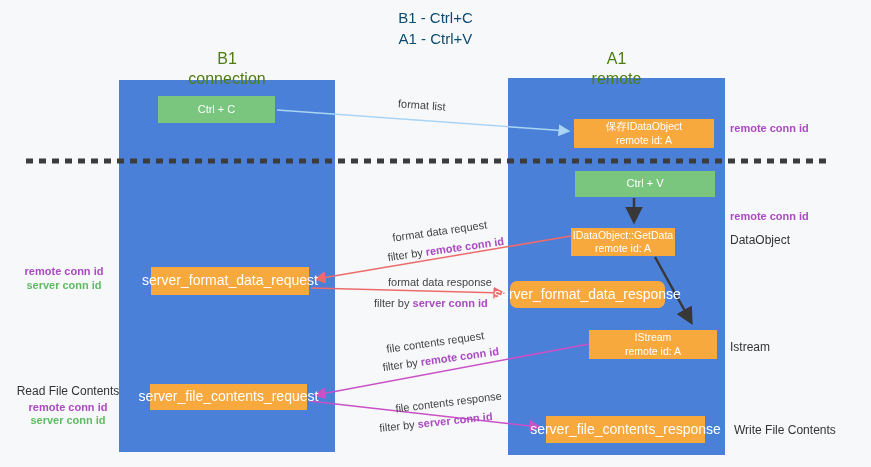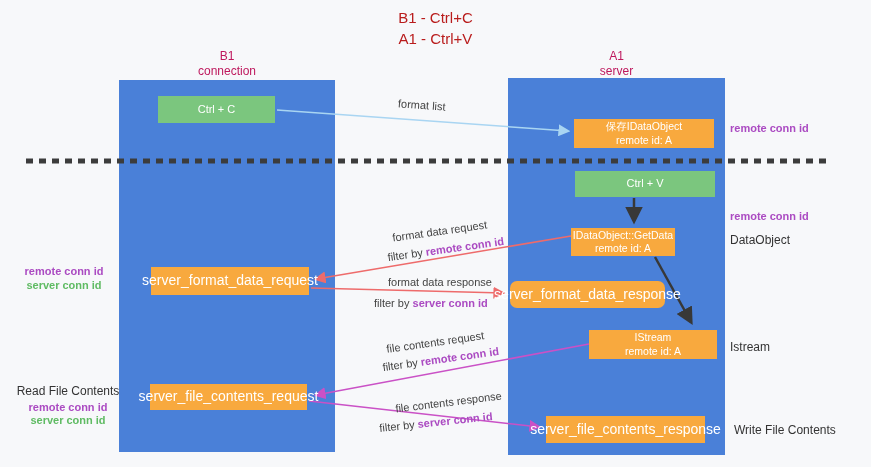--- a/index.html
+++ b/index.html
@@ -1,21 +1,21 @@
 <!DOCTYPE html>
 <html><head>
 <meta charset="utf-8">
 <style>
   html,body{margin:0;padding:0;}
   body{font-family:"Liberation Sans",sans-serif;background:#f7f8fa;}
   #canvas{position:relative;width:871px;height:467px;background:#f7f8fa;overflow:hidden;}
   .abs{position:absolute;}
-  .title{left:0;top:7px;width:871px;text-align:center;font-size:15px;color:#b91c1c;line-height:1.4;}
+  .title{left:0;top:7px;width:871px;text-align:center;font-size:15px;color:#0c4a6e;line-height:1.4;}
   .lane{background:#4A80D8;z-index:0;}
-  .lane-header{text-align:center;font-size:12px;color:#be185d;line-height:1.25;z-index:2;}
+  .lane-header{text-align:center;font-size:16px;color:#4d7c0f;line-height:1.25;z-index:2;}
   svg.overlay{position:absolute;left:0;top:0;z-index:1;}
   .box{z-index:2;display:flex;flex-direction:column;align-items:center;justify-content:center;
        color:#fff;text-align:center;line-height:1.25;}
   .box.green{background:#7BC67E;font-size:11px;}
   .box.orange{background:#F8A93E;font-size:14px;}
   .box.two{font-size:10.5px;}
   .slabel{font-size:12px;color:#333;z-index:2;white-space:nowrap;}
   .slabel.center{text-align:center;}
   .purple{color:#AB4BC2;font-weight:bold;}
   .greenink{color:#5FBB63;font-weight:bold;}
@@ -35,21 +35,21 @@
     <div>B1 - Ctrl+C</div>
     <div>A1 - Ctrl+V</div>
   </div>
 
   <div class="abs lane-header" style="left:119px;top:49px;width:216px;">
     <div>B1</div>
     <div>connection</div>
   </div>
   <div class="abs lane-header" style="left:508px;top:49px;width:217px;">
     <div>A1</div>
-    <div>server</div>
+    <div>remote</div>
   </div>
 
   <div class="abs lane" style="left:119px;top:80px;width:216px;height:372px;"></div>
   <div class="abs lane" style="left:508px;top:78px;width:217px;height:377px;"></div>
 
   <svg class="overlay" width="871" height="467" viewBox="0 0 871 467">
     <defs>
       <marker id="m-blue" viewBox="0 0 10 10" refX="8" refY="5" markerWidth="8" markerHeight="8" orient="auto">
           <path d="M0,0 L10,5 L0,10 Z" fill="#A9D5F2"></path>
         </marker>

